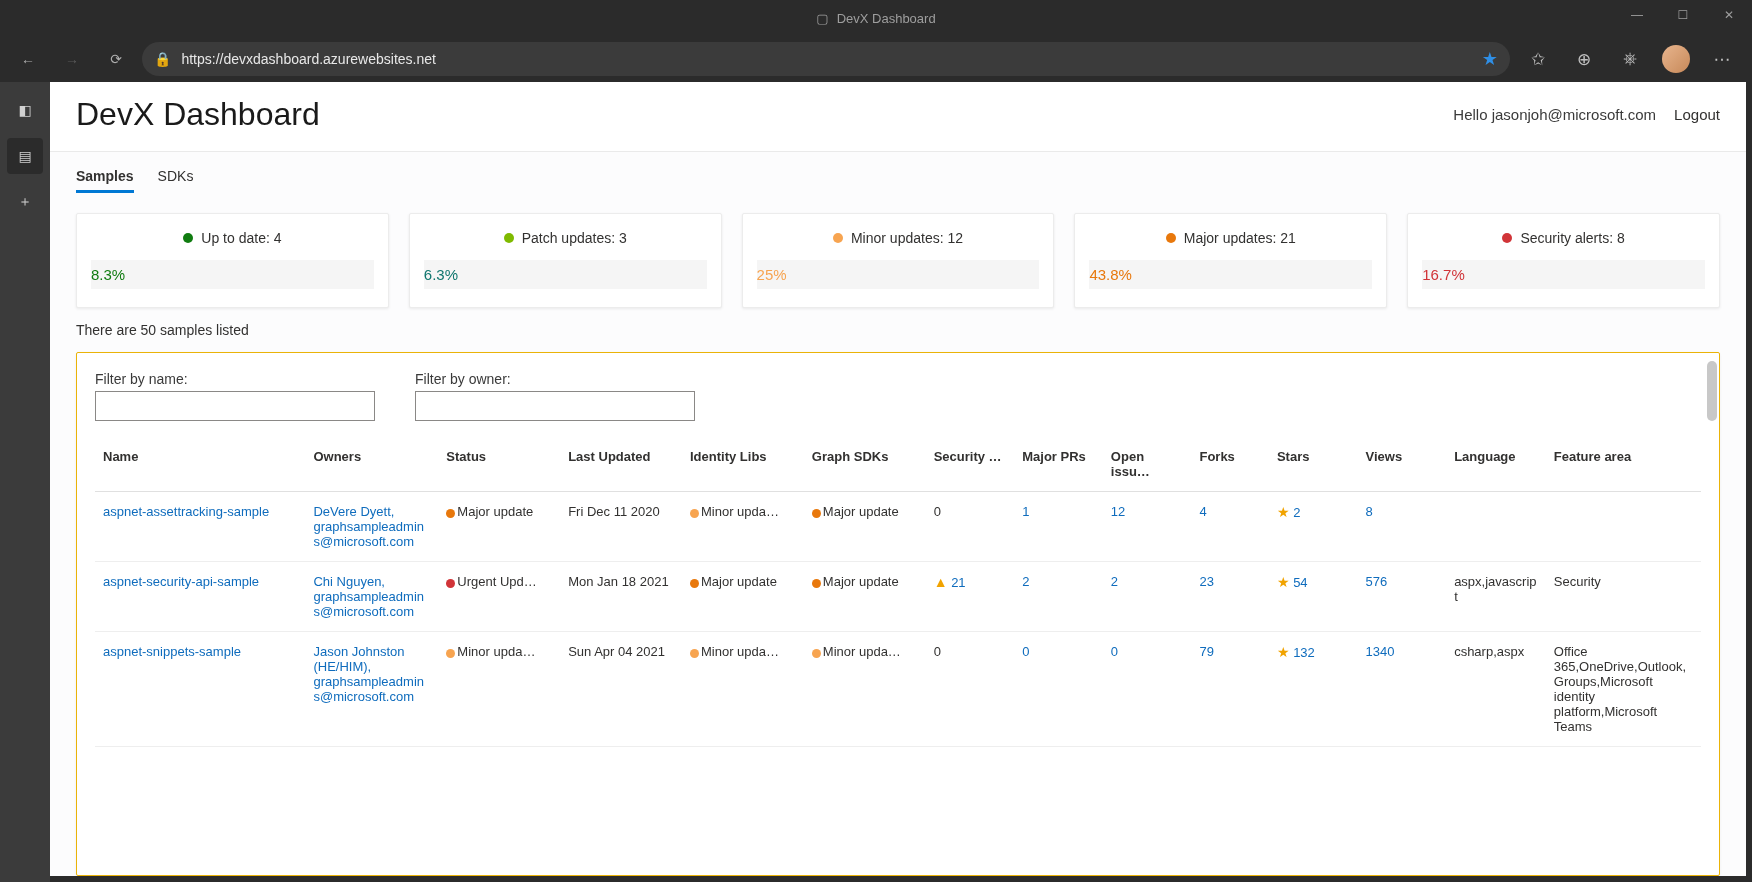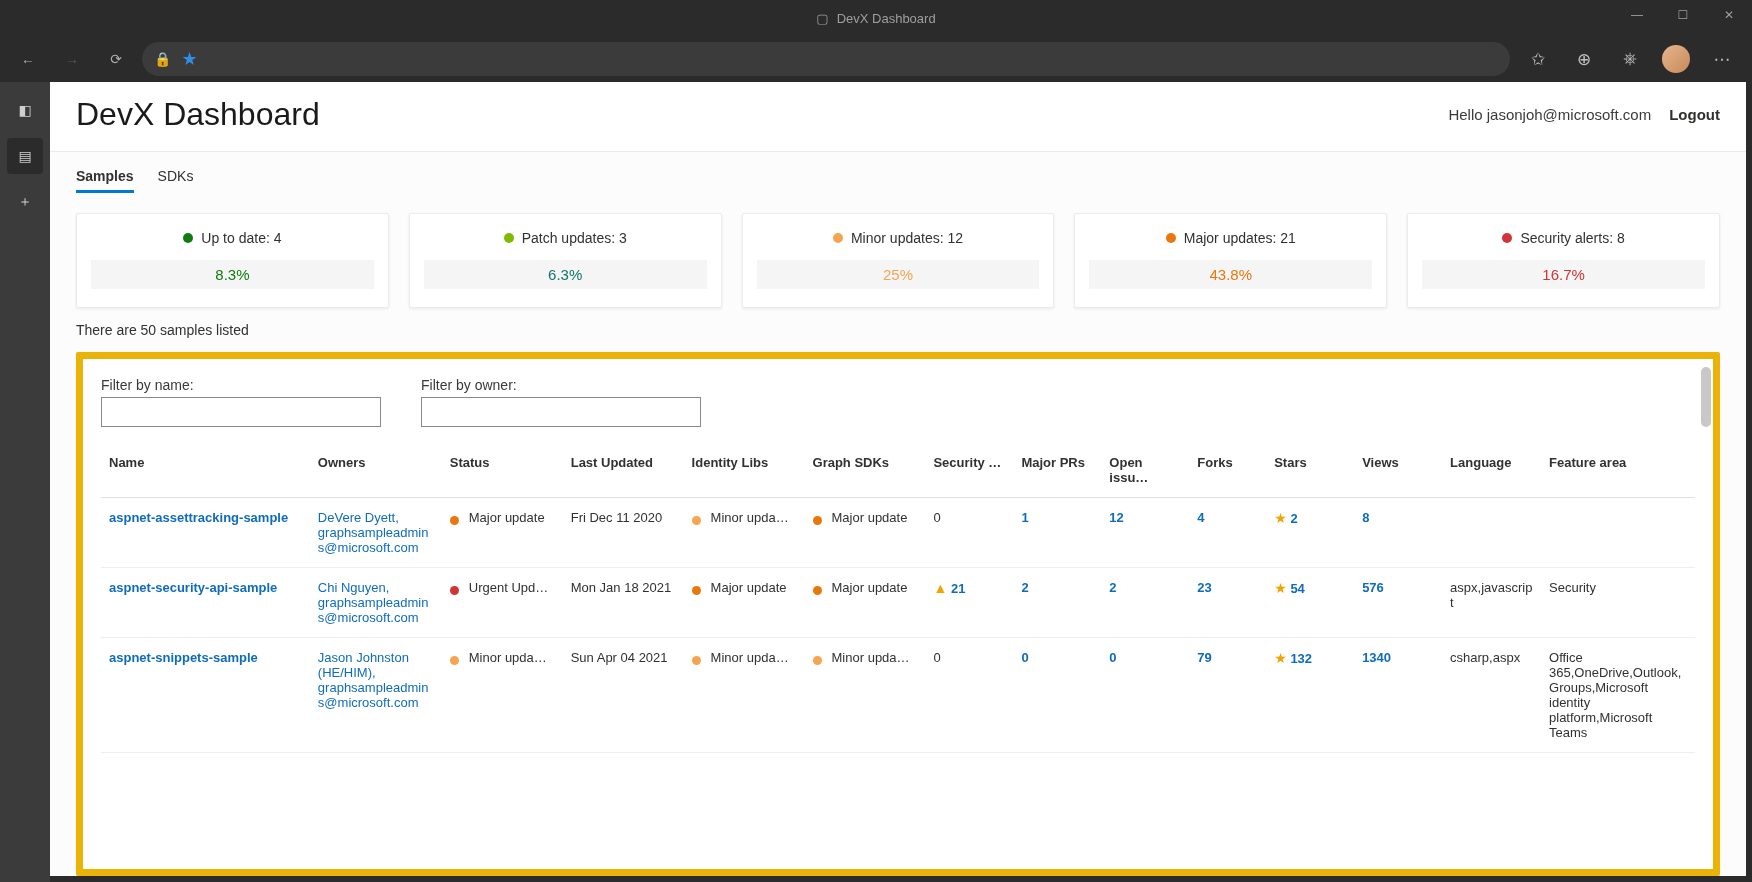--- a/index.html
+++ b/index.html
@@ -85,49 +85,49 @@
   .page-header h1 { font-weight: 300; font-size: 32px; color: #1a1a1a; }
   .page-header .user-area { display: flex; gap: 18px; align-items: center; font-size: 15px; color: #3a3a3a; }
   .page-body { flex: 1; background: #fcfcfd; overflow: hidden; padding: 16px 26px 0 26px; position: relative; display:flex; flex-direction:column;}
   .tabs { display: flex; gap: 24px; font-size: 14px; color: #323130; margin-bottom: 20px; }
   .tabs .tab { padding-bottom: 6px; cursor: pointer; }
   .tabs .tab.active { border-bottom: 3px solid #0078d4; font-weight: 600; }
   .cards { display: flex; gap: 20px; margin-bottom: 14px; }
   .card {
     flex: 1; background: #ffffff; border: 1px solid #ececec;
     border-radius: 2px; box-shadow: 0 1px 3px rgba(0,0,0,0.08);
-    padding: 16px 14px 18px 14px; text-align: center;
+    padding: 16px 14px 18px 14px; text-align: left;
   }
   .card .card-line { display: flex; gap: 8px; align-items: center; justify-content: center; font-size: 14px; color: #323130; margin-bottom: 14px; }
   .dot { width: 10px; height: 10px; border-radius: 50%; display: inline-block; }
   .card .pct {
     background: #f5f5f5; padding: 6px 0; font-size: 15px;
   }
   .samples-count { font-size: 14px; color: #323130; margin-bottom: 14px; }
   .table-card {
-    background: #ffffff; border: 7px solid #eab308; border-radius: 2px;
+    background: #ffffff; border: 1px solid #eab308; border-radius: 2px;
     box-shadow: 0 1px 3px rgba(0,0,0,0.06);
     flex: 1; overflow: hidden; display: flex; flex-direction: column;
     position: relative;
   }
   .filters { display: flex; gap: 40px; padding: 18px 18px 16px 18px; }
   .filter { display: flex; flex-direction: column; gap: 4px; }
   .filter label { font-size: 14px; color: #3a3a3a; }
   .filter input {
     width: 280px; height: 30px; border: 1px solid #8a8886; padding: 0 6px;
     font-size: 14px; background: #fff;
   }
   .tbl-wrap { flex: 1; overflow: auto; padding: 0 18px 18px 18px; }
   table { width: 100%; border-collapse: collapse; table-layout: fixed; }
   th, td { text-align: left; padding: 12px 8px; font-size: 13px; vertical-align: top; word-wrap: break-word;}
   th { color: #323130; font-weight: 600; border-bottom: 1px solid #e0e0e0; }
   tbody tr { border-bottom: 1px solid #eeeeee; }
-  td.link, .link { color: #0F6CBD; font-weight: bold; }
+  td.link, .link { color: #0F6CBD; }
   td .owners-line { color: #0F6CBD; }
-  .status-cell, .lib-cell { display: flex; align-items: flex-end; gap: 10px; }
+  .status-cell, .lib-cell { display: flex; align-items: center; gap: 2px; }
   .dot-sm { width: 9px; height: 9px; border-radius: 50%; display: inline-block; margin-top: 4px; flex-shrink:0;}
   .star { color: #f1a300; font-size: 14px; }
   .tri { color: #f1a300; font-size: 14px; }
   .scroll-track {
     position: absolute; right: 2px; top: 8px; bottom: 8px; width: 10px;
     background: transparent;
   }
   .scroll-thumb {
     position: absolute; left: 0; width: 10px; height: 60px; top: 0;
     background: #c8c8c8; border-radius: 5px;
@@ -148,20 +148,21 @@
     <div class="win-btn">✕</div>
   </div>
 </div>
 
 <div class="addressbar">
   <div class="nav-btn">←</div>
   <div class="nav-btn disabled">→</div>
   <div class="nav-btn">⟳</div>
   <div class="url-field">
     <span class="lock">🔒</span>
+    <span class="url-text">https://devxdashboard.azurewebsites.net</span>
     <span class="url-star">★</span>
   </div>
   <div class="right-icons">
     <div class="icon-btn">✩</div>
     <div class="icon-btn">⊕</div>
     <div class="icon-btn">⎈</div>
     <div class="icon-btn">
         <div class="avatar"></div>
       </div>
     <div class="icon-btn">⋯</div>

